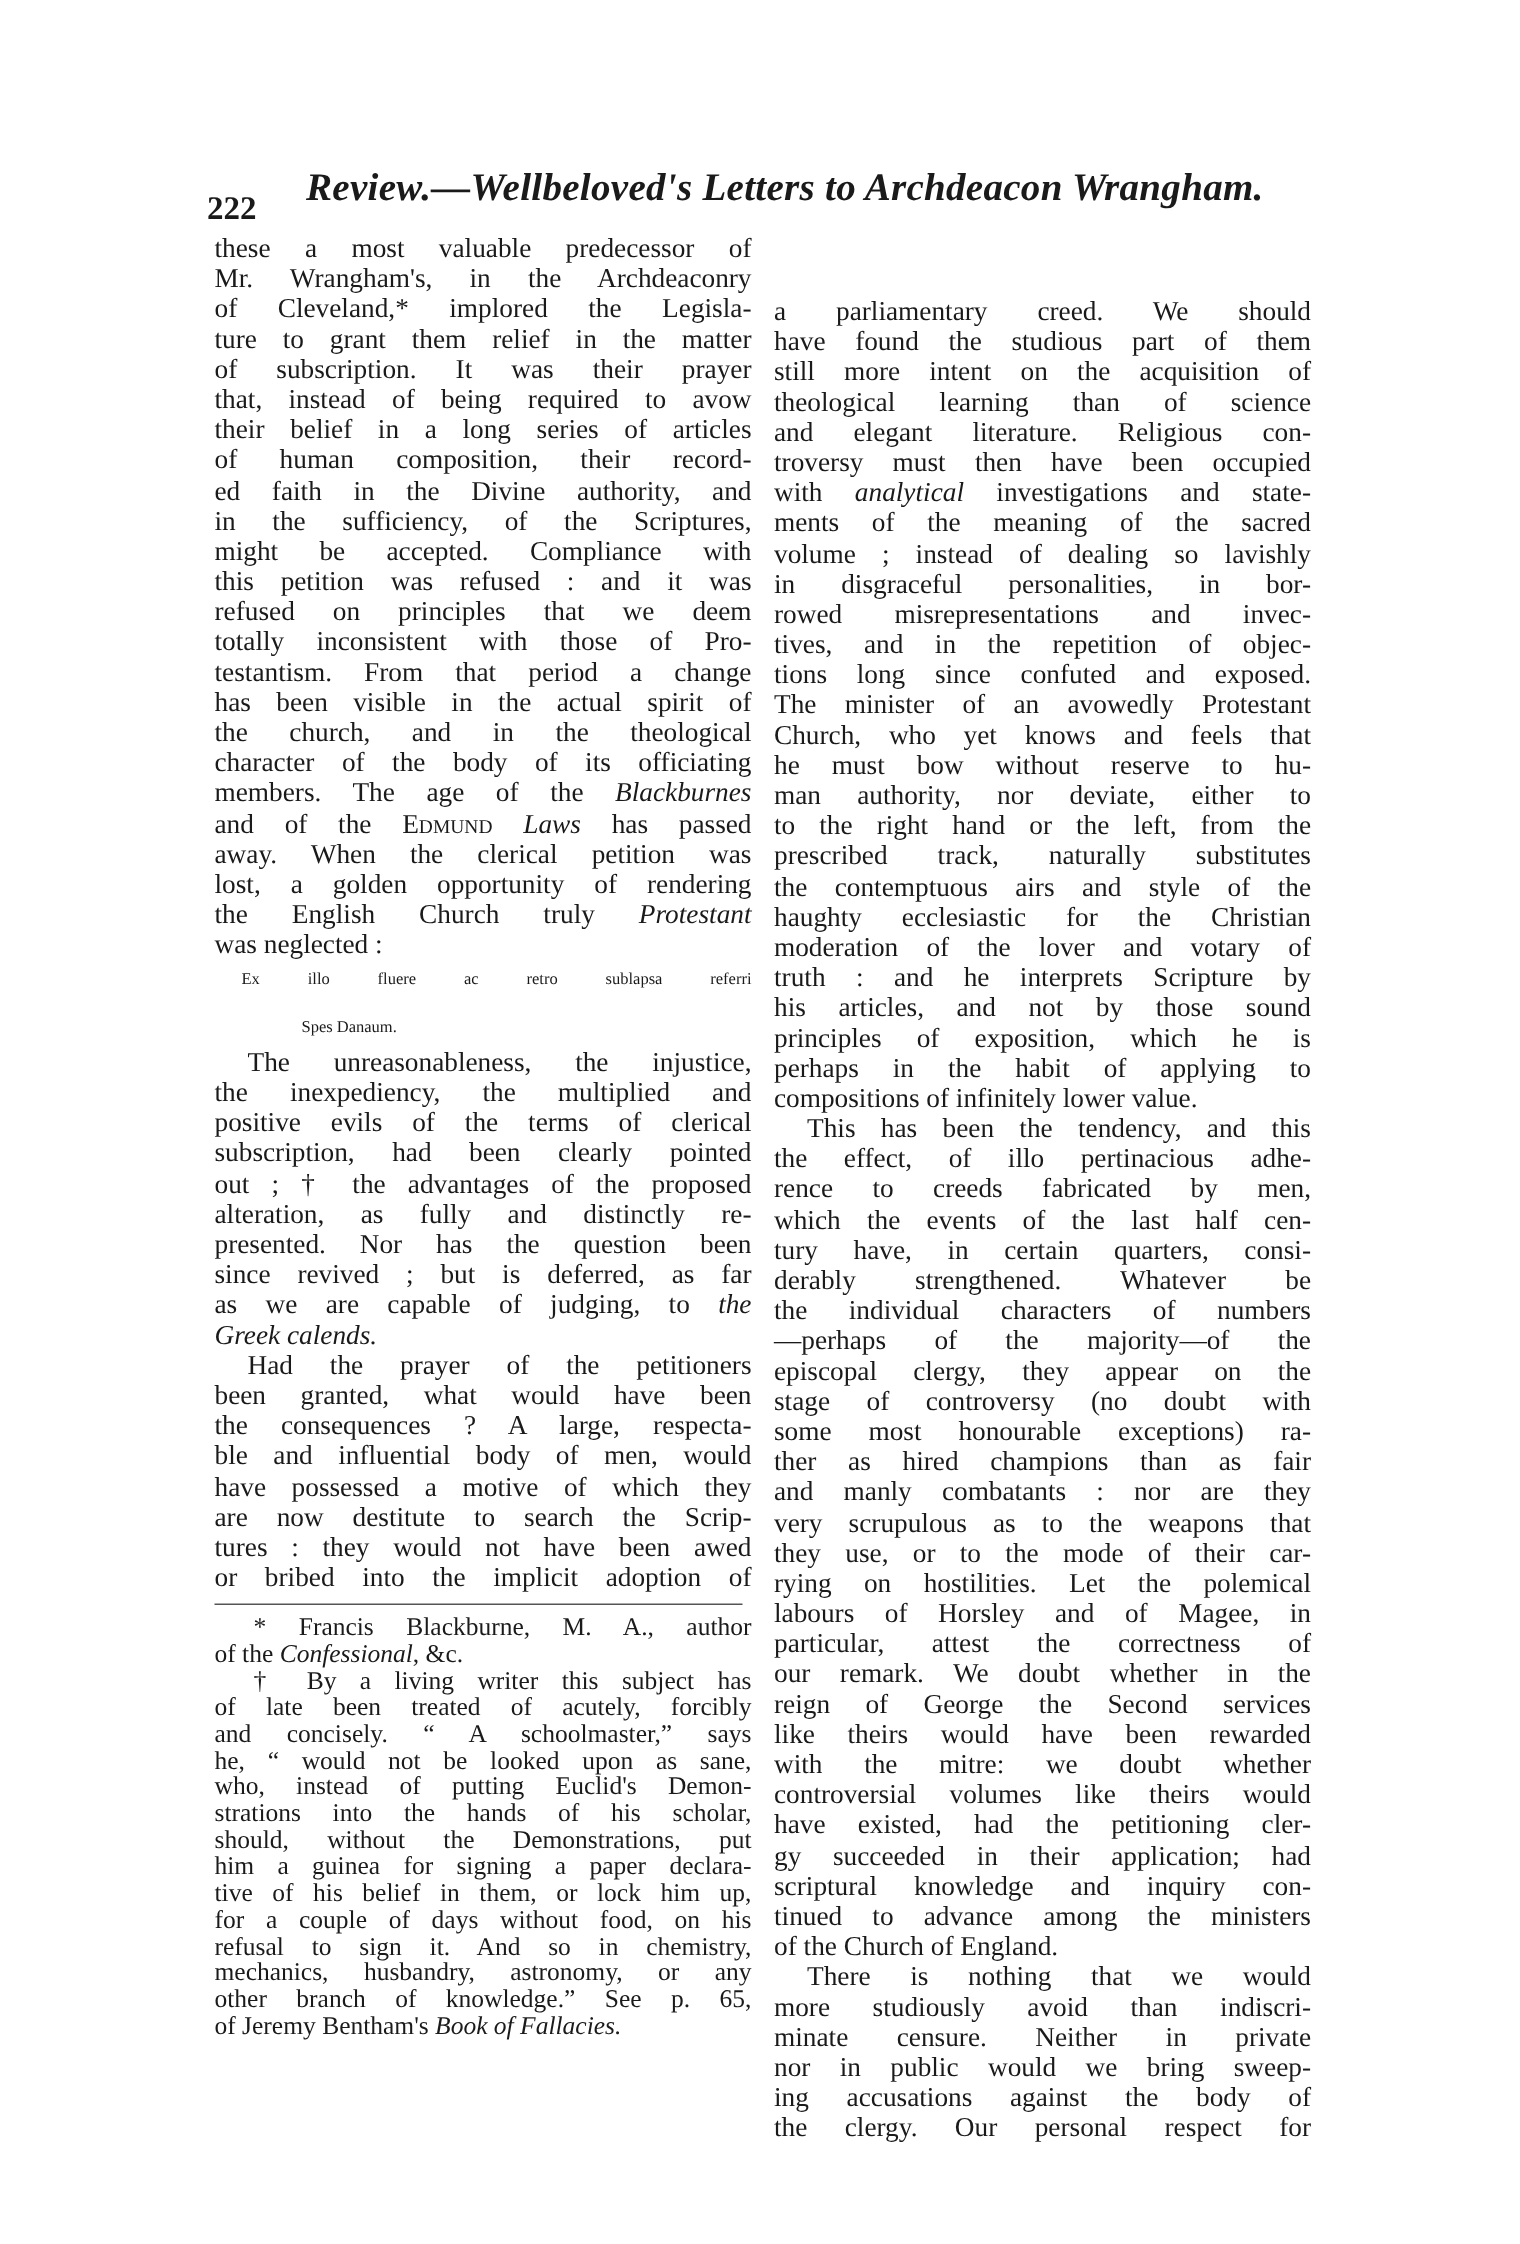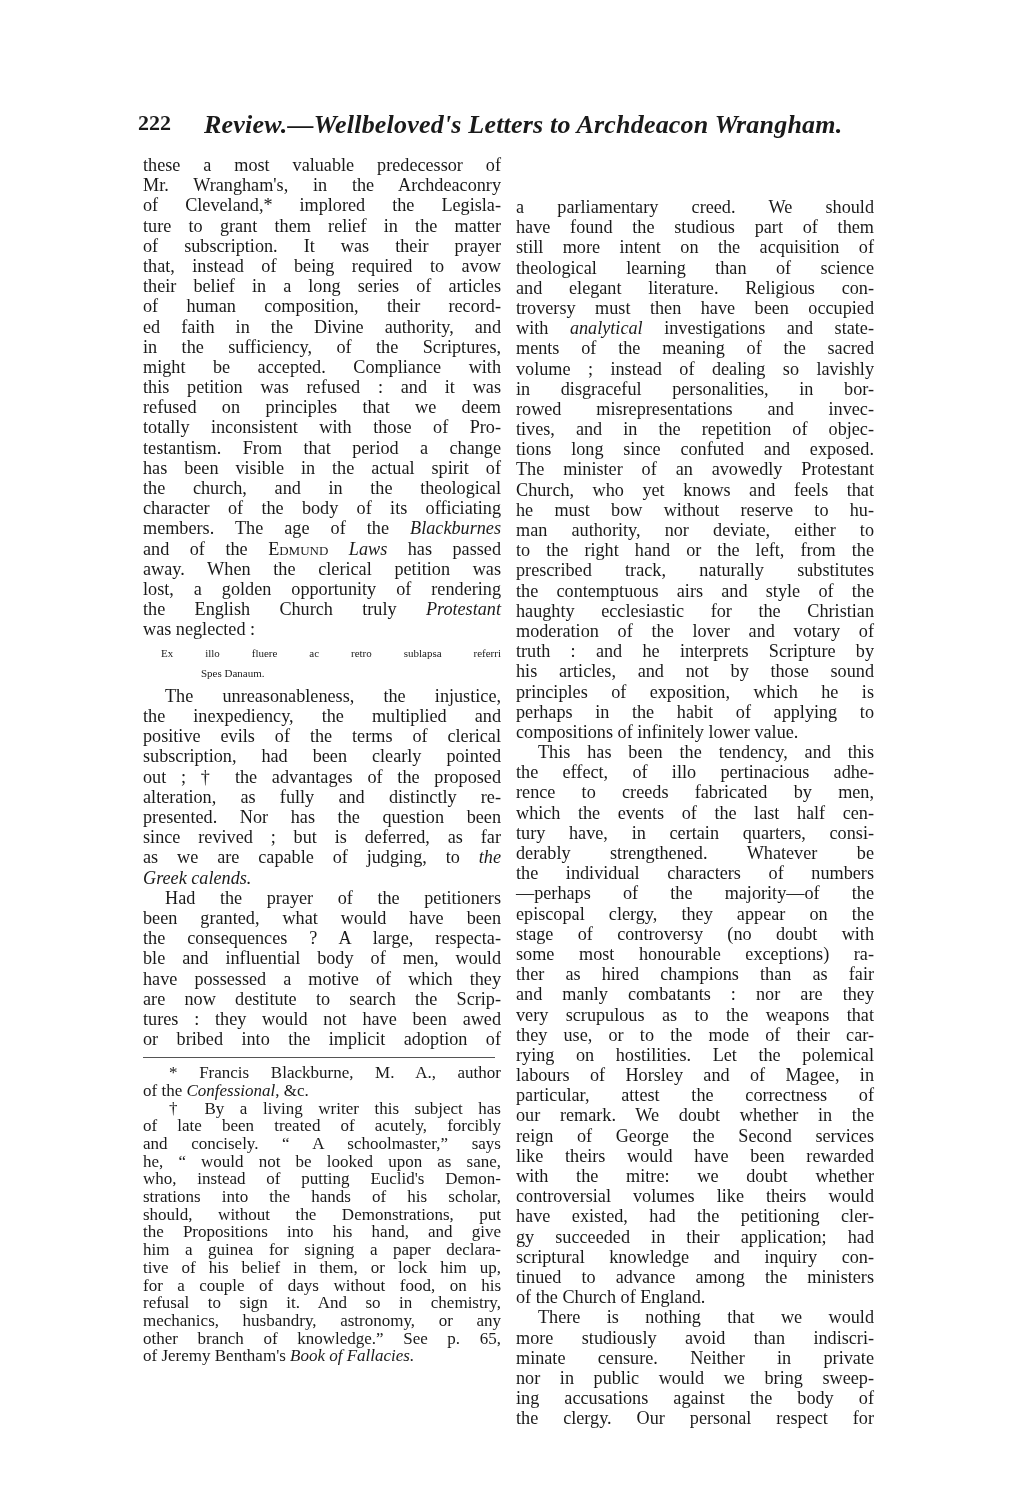--- a/index.html
+++ b/index.html
@@ -1,30 +1,30 @@
 <!DOCTYPE html>
 <html><head>
 <meta charset="utf-8">
 <style>
   html, body { margin: 0; padding: 0; background: #ffffff; }
   body { width: 1013px; height: 1496px; position: relative; overflow: hidden;
          font-family: "Liberation Serif", "DejaVu Serif", serif; color: #1a1a1a; }
   .header { position: absolute; top: 110px; left: 138px; width: 740px; height: 30px; }
-  .page-num { position: absolute; left: 0; top: 0; font-size: 22px; font-weight: bold; }
+  .page-num { position: absolute; left: 0; top: 16px; font-size: 22px; font-weight: bold; }
   .running-title { position: absolute; left: 66px; top: 0; font-size: 26px; font-style: italic; font-weight: bold; letter-spacing: 0.2px; }
   .col { position: absolute; top: 155px; width: 358px; }
   .col-left { left: 143px; }
   .col-right { left: 516px; margin-top: 42px; }
   .line { display: block; height: 20.2px; line-height: 20.2px; font-size: 18.2px;
           white-space: nowrap; text-align: justify; text-align-last: justify; }
   .line.last { text-align-last: left; }
   .line.indent { padding-left: 22px; }
   .quote .line { font-size: 11px; }
   .quote .line.q1 { padding-left: 18px; }
-  .quote .line.q2 { padding-left: 58px; text-align-last: left; }
+  .quote .line.q2 { padding-left: 58px; text-align-last: left; margin-top: 12px; }
   .rule { height: 0; border-top: 1px solid #555; margin: 8px 0 6px 0; width: 352px; }
   .fn .line { font-size: 17px; height: 17.7px; line-height: 17.7px; }
   .fn .line.indent { padding-left: 26px; }
   i { }
   .sc { font-variant: small-caps; }
   .spacer { display:block; height: 3px; }
 </style>
 </head>
 <body>
 
@@ -92,21 +92,20 @@
   <div class="fn">
     <span class="line indent">* Francis Blackburne, M. A., author</span>
     <span class="line last"><span>of the </span><i>Confessional</i><span>, &amp;c.</span></span>
     <span class="line indent">† By a living writer this subject has</span>
     <span class="line">of late been treated of acutely, forcibly</span>
     <span class="line">and concisely. “ A schoolmaster,” says</span>
     <span class="line">he, “ would not be looked upon as sane,</span>
     <span class="line">who, instead of putting Euclid's Demon-</span>
     <span class="line">strations into the hands of his scholar,</span>
     <span class="line">should, without the Demonstrations, put</span>
-    <span class="line">the Propositions into his hand, and give</span>
     <span class="line">him a guinea for signing a paper declara-</span>
     <span class="line">tive of his belief in them, or lock him up,</span>
     <span class="line">for a couple of days without food, on his</span>
     <span class="line">refusal to sign it. And so in chemistry,</span>
     <span class="line">mechanics, husbandry, astronomy, or any</span>
     <span class="line">other branch of knowledge.” See p. 65,</span>
     <span class="line last"><span>of Jeremy Bentham's </span><i>Book of Fallacies.</i></span>
   </div>
 </div>
 

